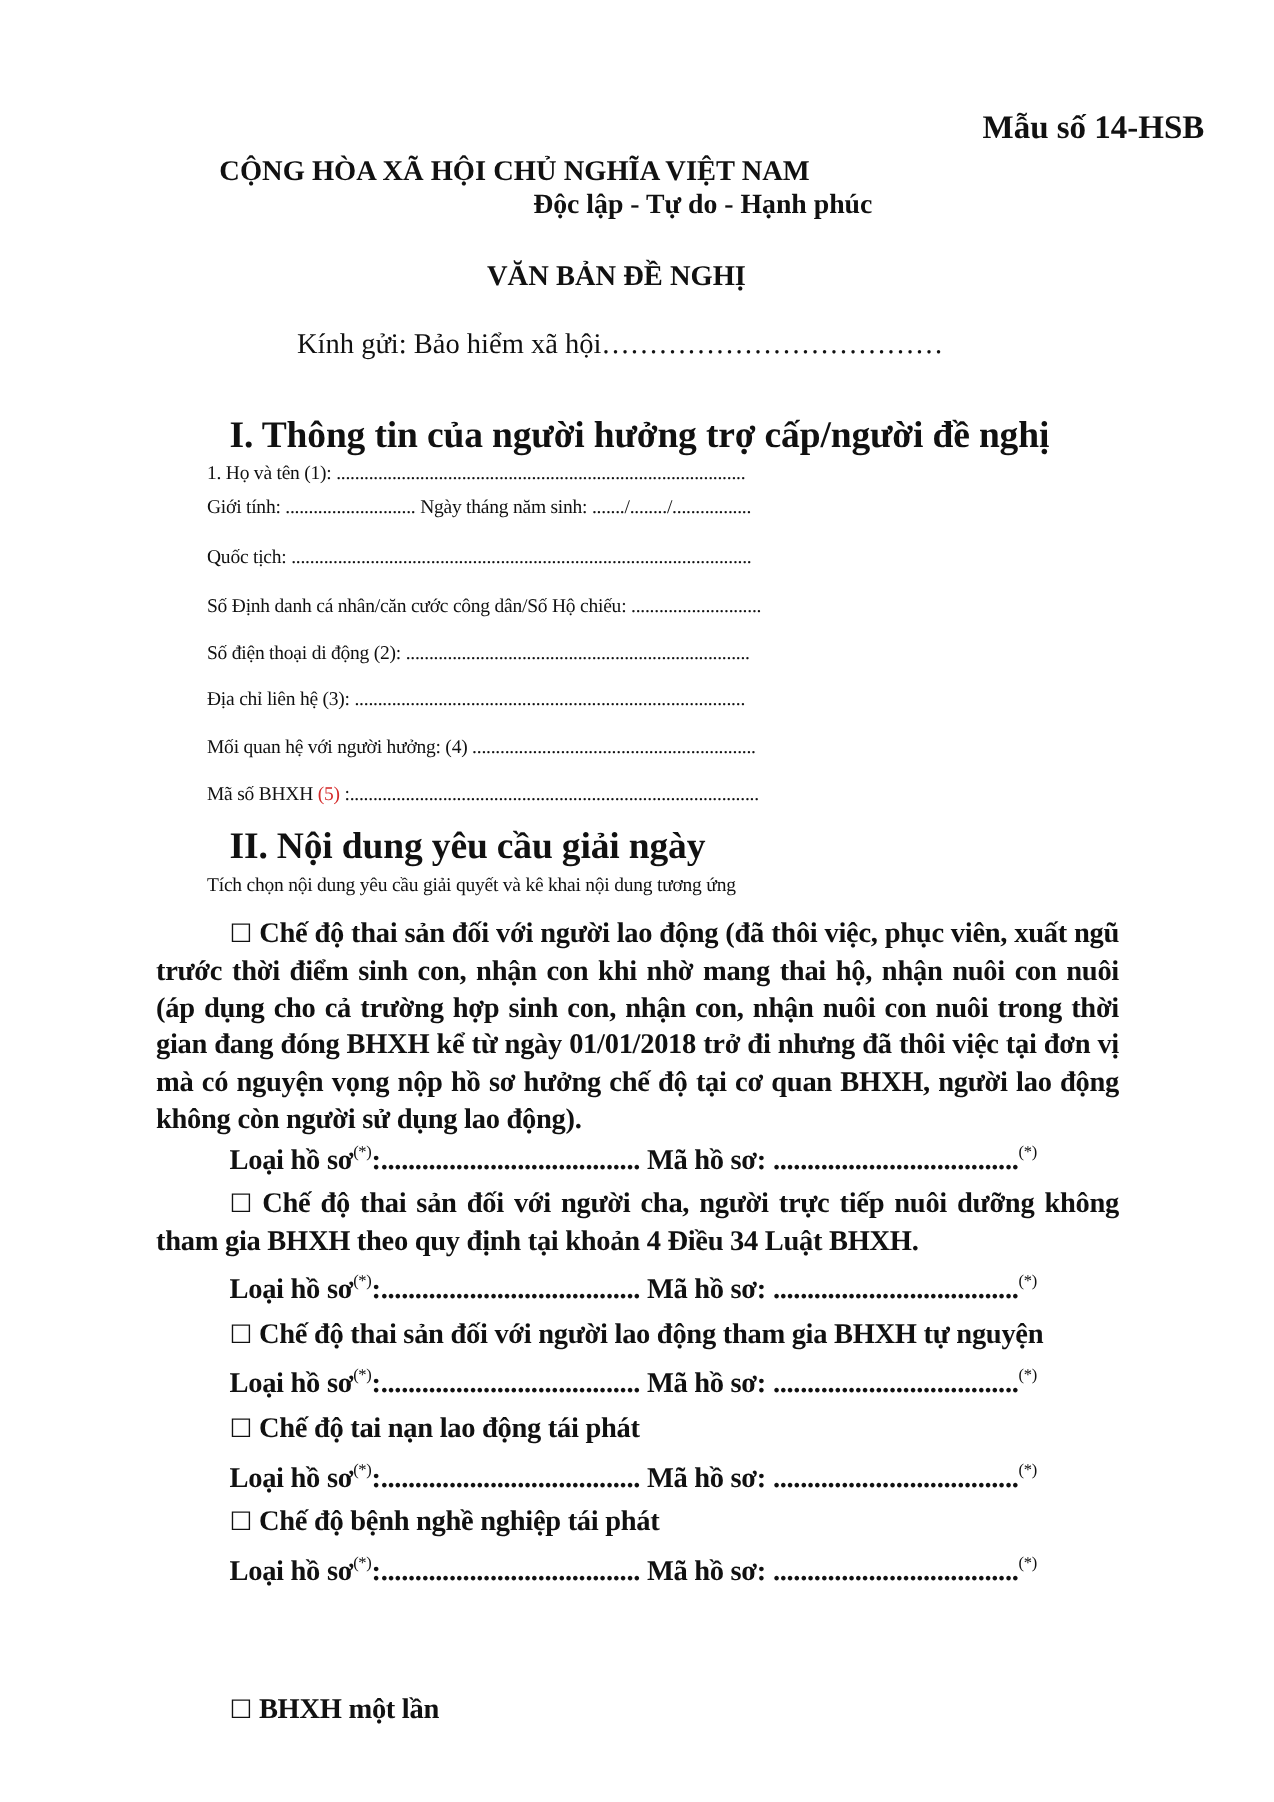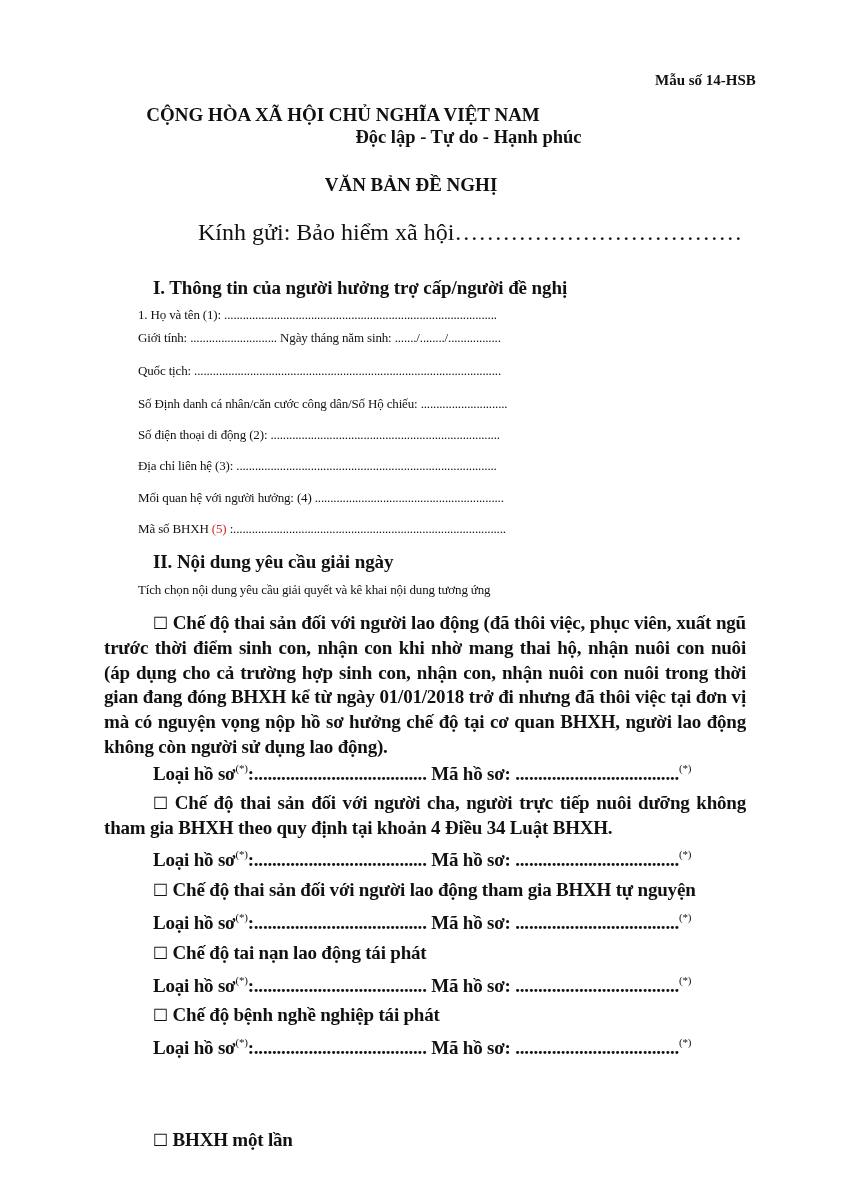--- a/index.html
+++ b/index.html
@@ -2,27 +2,27 @@
 <html><head>
   <meta charset="utf-8">
   <style>
     html, body { margin: 0; padding: 0; background: #ffffff; }
     body {
       width: 849px; height: 1201px; position: relative; overflow: hidden;
       font-family: "Liberation Serif", "DejaVu Serif", serif;
       color: #111111;
     }
     .abs { position: absolute; white-space: nowrap; }
-    .form-no { left: 655px; top: 72px; font-size: 15px; font-weight: bold; }
+    .form-no { left: 655px; top: 72px; font-size: 22px; font-weight: bold; }
     .nation { left: 0; width: 686px; text-align: center; top: 104px; font-size: 19px; font-weight: bold; }
     .motto { left: 0; width: 849px; text-align: center; top: 127px; font-size: 18.5px; font-weight: bold; margin-left: 44px; }
     .doc-title { left: 0; width: 822px; text-align: center; top: 174px; font-size: 19px; font-weight: bold; }
-    .recipient { left: 198px; top: 219px; font-size: 24px; font-family: Liberation Serif, serif; }
+    .recipient { left: 198px; top: 219px; font-size: 19px; font-family: Liberation Serif, serif; }
 
-    .sec { left: 153px; font-size: 19px; font-weight: bold; letter-spacing: -0.1px; }
+    .sec { left: 153px; font-size: 25px; font-weight: bold; letter-spacing: -0.1px; }
     .line { left: 138px; font-size: 13px; letter-spacing: -0.15px; }
     .red { color: #d42a2a; }
 
     .para {
       position: absolute; left: 153px; width: 593px;
       font-size: 19px; font-weight: bold; line-height: 24.8px;
       text-align: justify; letter-spacing: -0.2px;
     }
     .bold-line { left: 153px; font-size: 19px; font-weight: bold; letter-spacing: -0.2px; }
     .sup { font-size: 11px; font-weight: normal; vertical-align: 8px; }

